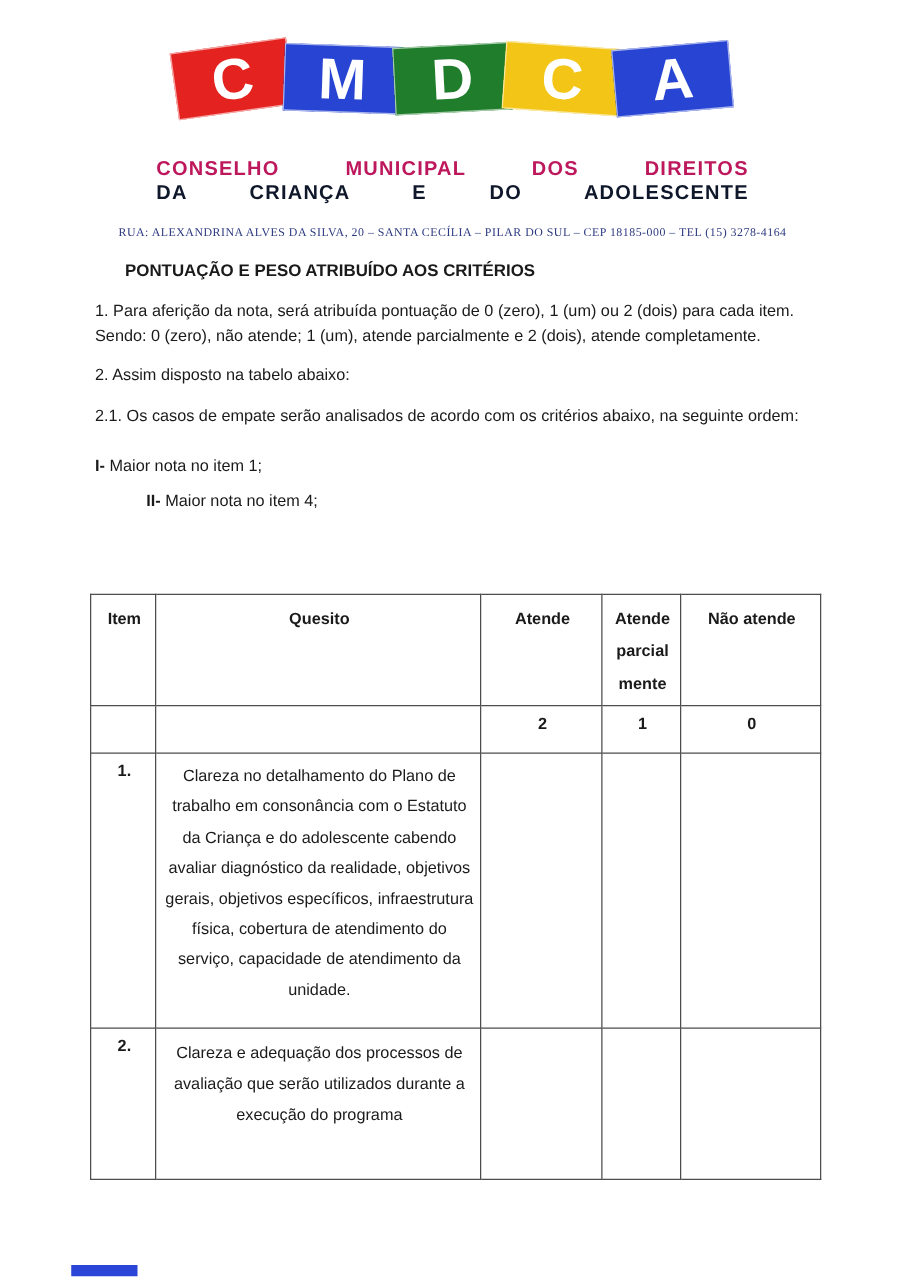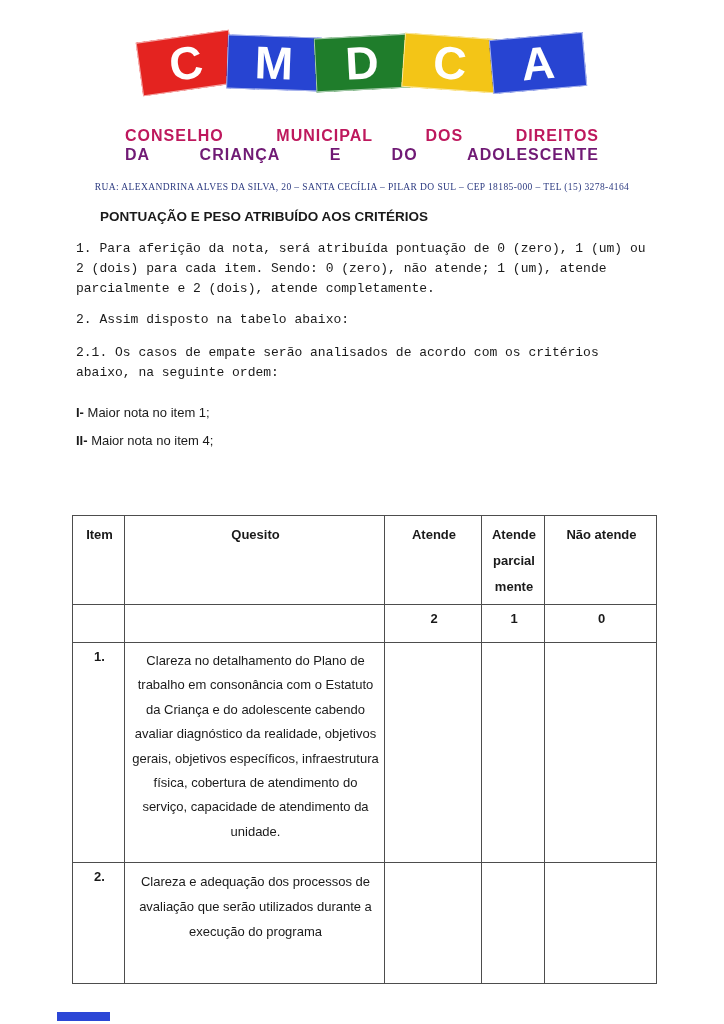--- a/index.html
+++ b/index.html
@@ -72,27 +72,27 @@
     line-height: 18px;
     text-align: justify;
   }
   .art15 b { font-family: "Liberation Sans", sans-serif; font-size: 13px; }
   .section-heading {
     margin-top: 17px;
     font-weight: 700;
     font-size: 13.5px;
     padding-left: 24px;
   }
-  .para { font-size: 13px; line-height: 20px; font-family: Liberation Mono, monospace; }
+  .para { font-size: 13px; line-height: 20px; }
   .para-1  { margin-top: 15px; }
   .para-2  { margin-top: 11px; }
   .para-21 { margin-top: 13px; }
   .tiebreak { font-size: 13px; line-height: 16px; }
   .tiebreak-1 { margin-top: 22px; }
-  .tiebreak-2 { margin-top: 12px; }
+  .tiebreak-2 { margin-top: 12px; margin-left: 41px; }
   .tiebreak b { font-weight: 700; }
   
   .criteria-table {
     margin-top: 66px;
     margin-left: -4px;
     border-collapse: collapse;
     table-layout: fixed;
     width: 584px;
     font-size: 13px;
   }
@@ -141,21 +141,21 @@
           <span>D</span>
         </div>
       <div class="tile tile-3" style="background: rgb(243, 197, 23);">
           <span>C</span>
         </div>
       <div class="tile tile-4" style="background: rgb(39, 68, 210);">
           <span>A</span>
         </div>
     </div>
     <div class="logo-caption" style="color: #be185d; margin-top: 36px;">CONSELHO MUNICIPAL DOS DIREITOS</div>
-    <div class="logo-caption" style="color: #701a75;">DA CRIANÇA E DO ADOLESCENTE</div>
+    <div class="logo-caption" style="color: #0f172a;">DA CRIANÇA E DO ADOLESCENTE</div>
   </div>
 
   <div class="org-address" style="color: rgb(44, 58, 128);">RUA: ALEXANDRINA ALVES DA SILVA, 20 – SANTA CECÍLIA – PILAR DO SUL – CEP 18185-000 – TEL (15) 3278-4164</div>
 
   <div class="content">
 
 
     <p class="section-heading">PONTUAÇÃO E PESO ATRIBUÍDO AOS CRITÉRIOS</p>
 
     <p class="para para-1">1. Para aferição da nota, será atribuída pontuação de 0 (zero), 1 (um) ou 2 (dois) para cada item. Sendo: 0 (zero), não atende; 1 (um), atende parcialmente e 2 (dois), atende completamente.</p>

